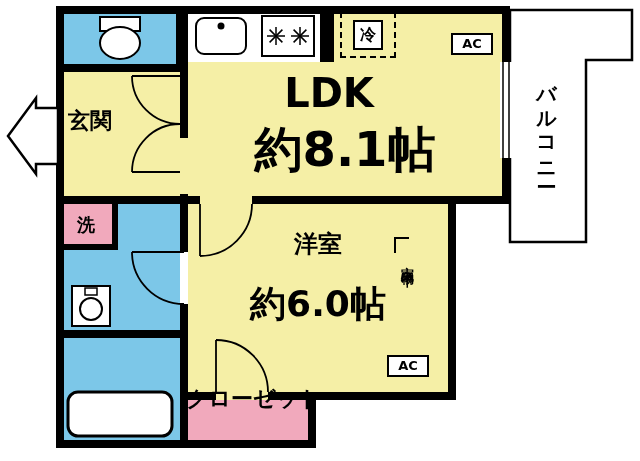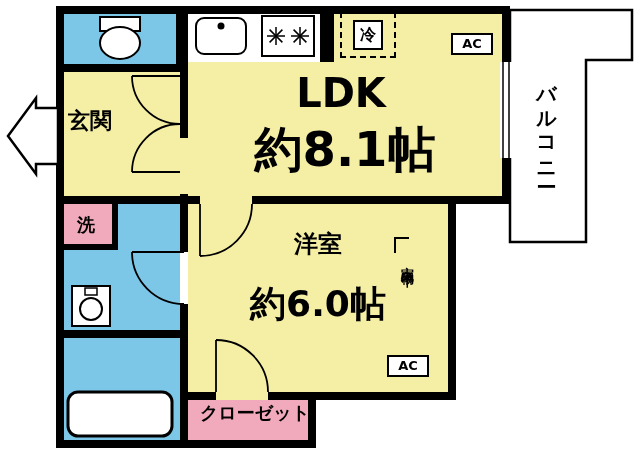--- a/index.html
+++ b/index.html
@@ -119,29 +119,29 @@
 
     <path d="M409,238 L395,238 L395,253" fill="none" stroke="#000" stroke-width="2"></path>
   </svg>
 
   <div class="dashed-box" style="left:340px;top:12px;width:56px;height:46px;"></div>
   <div class="eq-box" style="left:353px;top:20px;width:30px;height:30px;font-size:16px;line-height:26px;">冷</div>
 
   <div class="eq-box" style="left:451px;top:33px;width:42px;height:22px;font-size:13px;line-height:18px;">AC</div>
   <div class="eq-box" style="left:387px;top:355px;width:42px;height:22px;font-size:13px;line-height:18px;">AC</div>
 
-  <div class="label center" style="left:236px;top:70px;width:210px;font-size:40px;">LDK</div>
+  <div class="label center" style="left:224px;top:70px;width:210px;font-size:40px;">LDK</div>
   <div class="label center" style="left:225px;top:118px;width:240px;font-size:48px;">約8.1帖</div>
 
   <div class="label center" style="left:238px;top:228px;width:160px;font-size:24px;">洋室</div>
   <div class="label center" style="left:208px;top:280px;width:220px;font-size:36px;">約6.0帖</div>
 
   <div class="label" style="left:68px;top:106px;font-size:22px;font-family:Liberation Serif, serif;">玄関</div>
 
   <div class="label vtext" style="left:534px;top:72px;font-size:20px;letter-spacing:3px;">バルコニー</div>
 
-  <div class="label center" style="left:186px;top:401px;width:124px;font-size:18px;text-align:right;">クローゼット</div>
+  <div class="label center" style="left:186px;top:384px;width:124px;font-size:22px;text-align:right;">クローゼット</div>
 
   <div class="label" style="left:77px;top:213px;font-size:18px;">洗</div>
 
   <div class="label vtext" style="left:398px;top:256px;font-size:13px;letter-spacing:3px;">室内物干</div>
 
 </div>
 
 </body></html>

